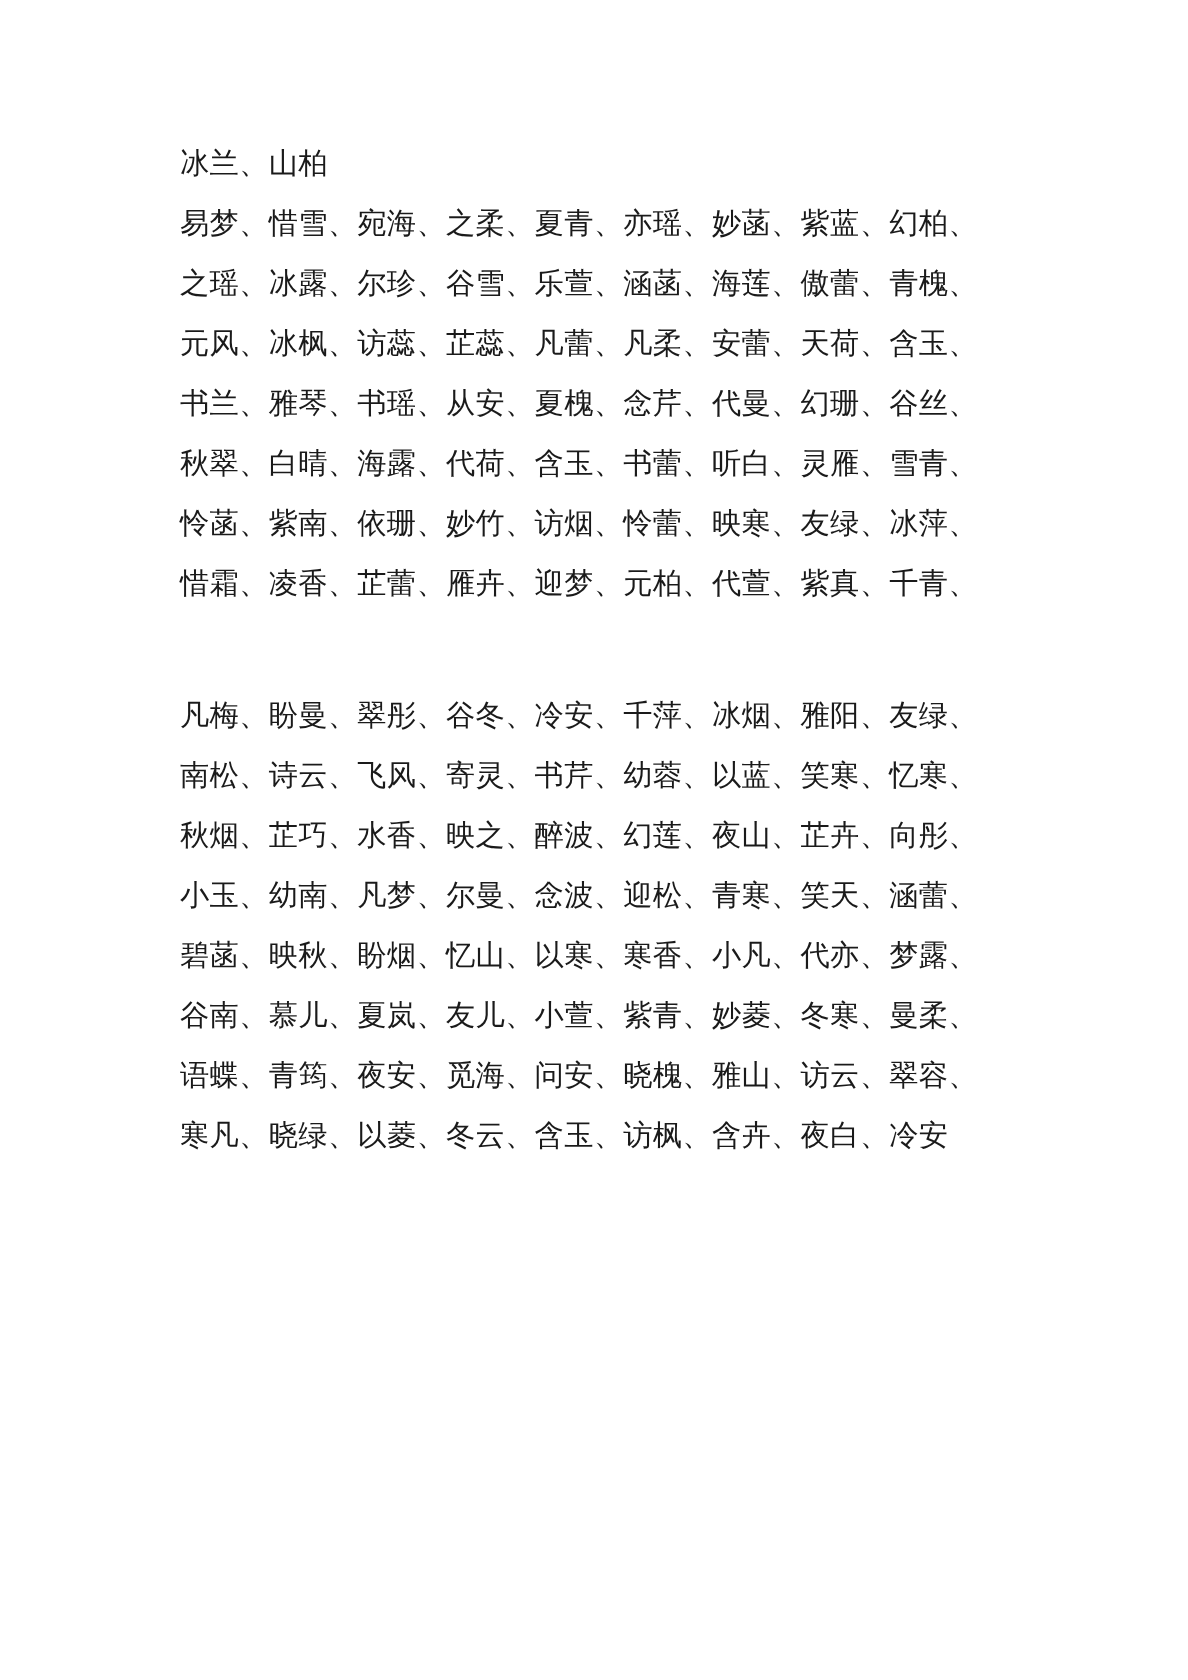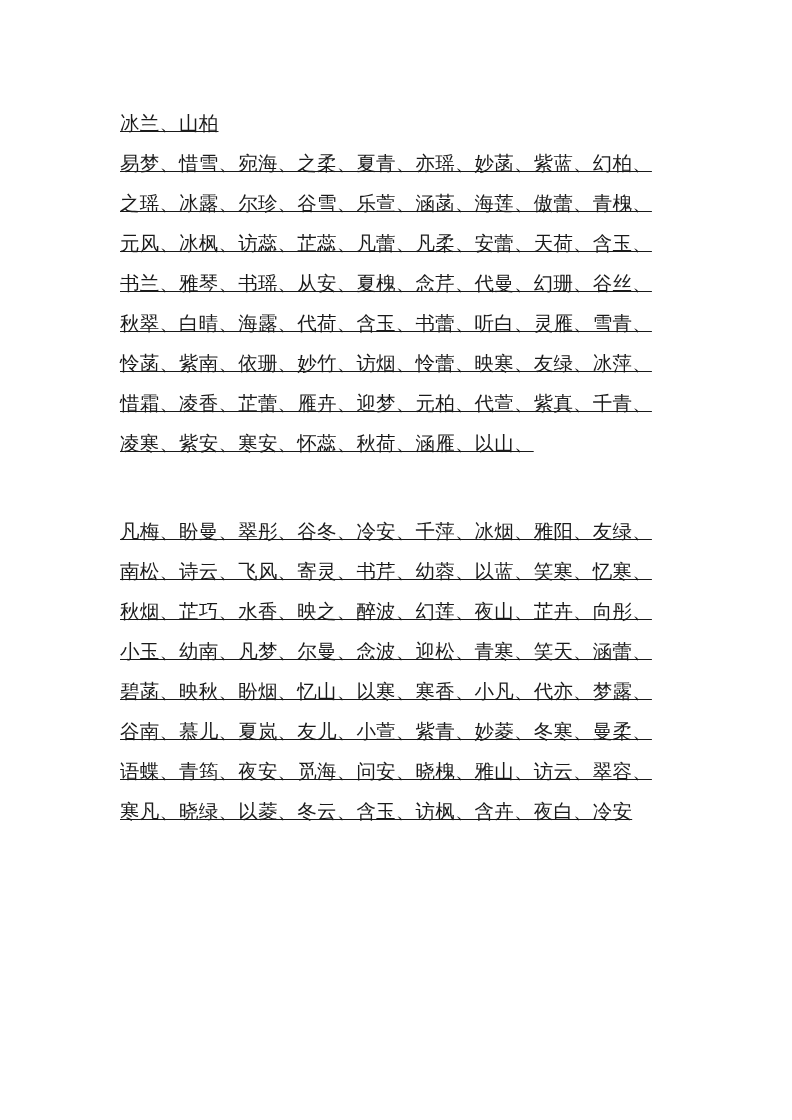--- a/index.html
+++ b/index.html
@@ -1,35 +1,34 @@
 <!DOCTYPE html>
 <html><head>
 <meta charset="utf-8">
 <style>
   html, body { margin: 0; padding: 0; background: #ffffff; }
   body { width: 792px; height: 1120px; position: relative; overflow: hidden;
     font-family: "DejaVu Sans", "Liberation Sans", sans-serif; color: #1a1a1a; }
-  .page { position: absolute; left: 120px; top: 112px; width: 560px; text-decoration: underline; }
+  .page { position: absolute; left: 120px; top: 97px; width: 560px; }
   .line { height: 40px; line-height: 24px; font-size: 19.5px; white-space: nowrap; letter-spacing: 0.2px; }
   .gap { height: 48px; }
 </style>
 </head>
 <body>
 
 <div class="page">
   <div>
     <div class="line">冰兰、山柏</div>
     <div class="line">易梦、惜雪、宛海、之柔、夏青、亦瑶、妙菡、紫蓝、幻柏、</div>
     <div class="line">之瑶、冰露、尔珍、谷雪、乐萱、涵菡、海莲、傲蕾、青槐、</div>
     <div class="line">元风、冰枫、访蕊、芷蕊、凡蕾、凡柔、安蕾、天荷、含玉、</div>
     <div class="line">书兰、雅琴、书瑶、从安、夏槐、念芹、代曼、幻珊、谷丝、</div>
     <div class="line">秋翠、白晴、海露、代荷、含玉、书蕾、听白、灵雁、雪青、</div>
     <div class="line">怜菡、紫南、依珊、妙竹、访烟、怜蕾、映寒、友绿、冰萍、</div>
     <div class="line">惜霜、凌香、芷蕾、雁卉、迎梦、元柏、代萱、紫真、千青、</div>
-    <div class="line">凌寒、紫安、寒安、怀蕊、秋荷、涵雁、以山、</div>
   </div>
   <div class="gap"></div>
   <div>
     <div class="line">凡梅、盼曼、翠彤、谷冬、冷安、千萍、冰烟、雅阳、友绿、</div>
     <div class="line">南松、诗云、飞风、寄灵、书芹、幼蓉、以蓝、笑寒、忆寒、</div>
     <div class="line">秋烟、芷巧、水香、映之、醉波、幻莲、夜山、芷卉、向彤、</div>
     <div class="line">小玉、幼南、凡梦、尔曼、念波、迎松、青寒、笑天、涵蕾、</div>
     <div class="line">碧菡、映秋、盼烟、忆山、以寒、寒香、小凡、代亦、梦露、</div>
     <div class="line">谷南、慕儿、夏岚、友儿、小萱、紫青、妙菱、冬寒、曼柔、</div>
     <div class="line">语蝶、青筠、夜安、觅海、问安、晓槐、雅山、访云、翠容、</div>

